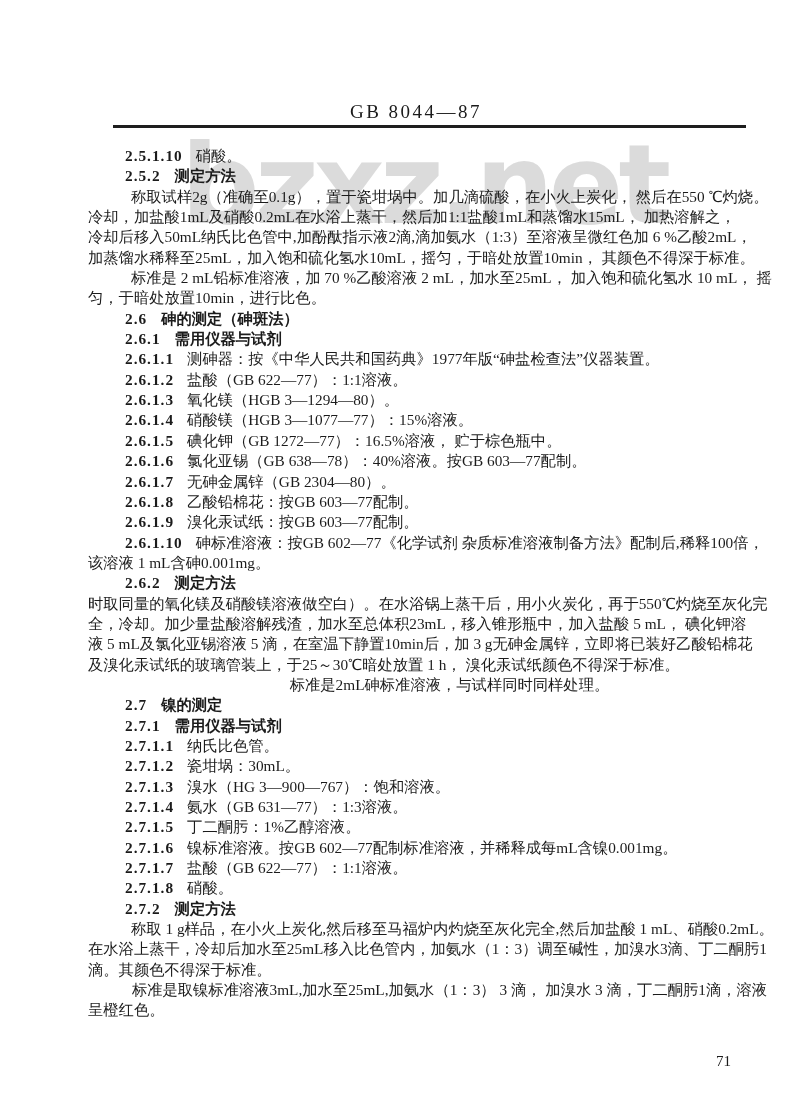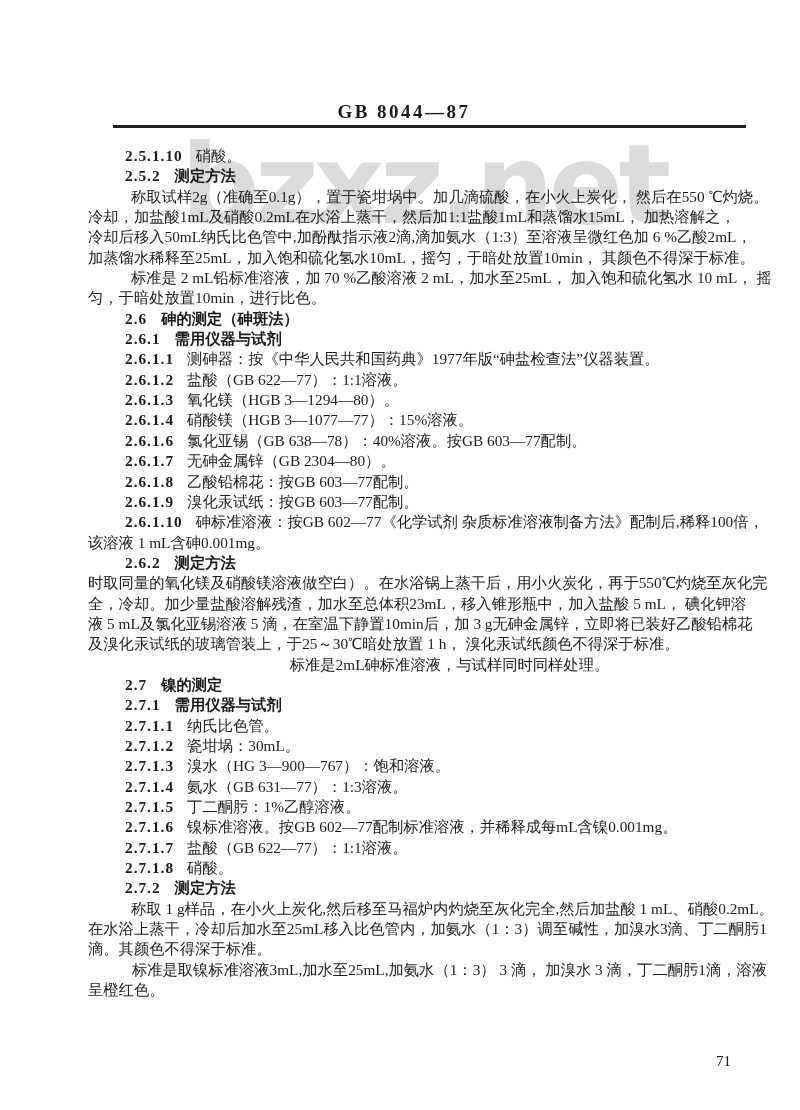--- a/index.html
+++ b/index.html
@@ -20,23 +20,23 @@
     line-height:1;
     letter-spacing:-5px;
     color:rgba(150,150,150,0.34);
     z-index:0;
     user-select:none;
     white-space:nowrap;
     text-align:center;
   }
   .header{
     position:absolute;
-    left:80px;top:101px;width:648px;
+    left:92px;top:101px;width:648px;
     text-align:center;
-    font-weight:bold;
+    font-weight:normal;
     font-size:19px;
     letter-spacing:2.5px;
     z-index:2;
     white-space:nowrap;
   }
   .rule{
     position:absolute;
     left:113px;top:125px;width:633px;height:3px;
     background:#1e1e1e;
     z-index:2;
@@ -77,20 +77,21 @@
       <div class="line i-c"><span>冷却后移入50mL纳氏比色管中,加酚酞指示液2滴,滴加氨水（1:3）至溶液呈微红色加 6 %乙酸2mL，</span></div>
       <div class="line i-c"><span>加蒸馏水稀释至25mL，加入饱和硫化氢水10mL，摇匀，于暗处放置10min， 其颜色不得深于标准。</span></div>
       <div class="line i-p"><span>标准是 2 mL铅标准溶液，加 70 %乙酸溶液 2 mL，加水至25mL， 加入饱和硫化氢水 10 mL， 摇</span></div>
       <div class="line i-c"><span>匀，于暗处放置10min，进行比色。</span></div>
       <div class="line i-hb"><b class="num">2.6</b><span>砷的测定（砷斑法）</span></div>
       <div class="line i-hb"><b class="num">2.6.1</b><span>需用仪器与试剂</span></div>
       <div class="line i-h"><b class="num">2.6.1.1</b><span>测砷器：按《中华人民共和国药典》1977年版“砷盐检查法”仪器装置。</span></div>
       <div class="line i-h"><b class="num">2.6.1.2</b><span>盐酸（GB 622—77）：1:1溶液。</span></div>
       <div class="line i-h"><b class="num">2.6.1.3</b><span>氧化镁（HGB 3—1294—80）。</span></div>
       <div class="line i-h"><b class="num">2.6.1.4</b><span>硝酸镁（HGB 3—1077—77）：15%溶液。</span></div>
+      <div class="line i-h"><b class="num">2.6.1.5</b><span>碘化钾（GB 1272—77）：16.5%溶液， 贮于棕色瓶中。</span></div>
       <div class="line i-h"><b class="num">2.6.1.6</b><span>氯化亚锡（GB 638—78）：40%溶液。按GB 603—77配制。</span></div>
       <div class="line i-h"><b class="num">2.6.1.7</b><span>无砷金属锌（GB 2304—80）。</span></div>
       <div class="line i-h"><b class="num">2.6.1.8</b><span>乙酸铅棉花：按GB 603—77配制。</span></div>
       <div class="line i-h"><b class="num">2.6.1.9</b><span>溴化汞试纸：按GB 603—77配制。</span></div>
       <div class="line i-h"><b class="num">2.6.1.10</b><span>砷标准溶液：按GB 602—77《化学试剂 杂质标准溶液制备方法》配制后,稀释100倍，</span></div>
       <div class="line i-c"><span>该溶液 1 mL含砷0.001mg。</span></div>
       <div class="line i-hb"><b class="num">2.6.2</b><span>测定方法</span></div>
       <div class="line i-c"><span>时取同量的氧化镁及硝酸镁溶液做空白）。在水浴锅上蒸干后，用小火炭化，再于550℃灼烧至灰化完</span></div>
       <div class="line i-c"><span>全，冷却。加少量盐酸溶解残渣，加水至总体积23mL，移入锥形瓶中，加入盐酸 5 mL， 碘化钾溶</span></div>
       <div class="line i-c"><span>液 5 mL及氯化亚锡溶液 5 滴，在室温下静置10min后，加 3 g无砷金属锌，立即将已装好乙酸铅棉花</span></div>

